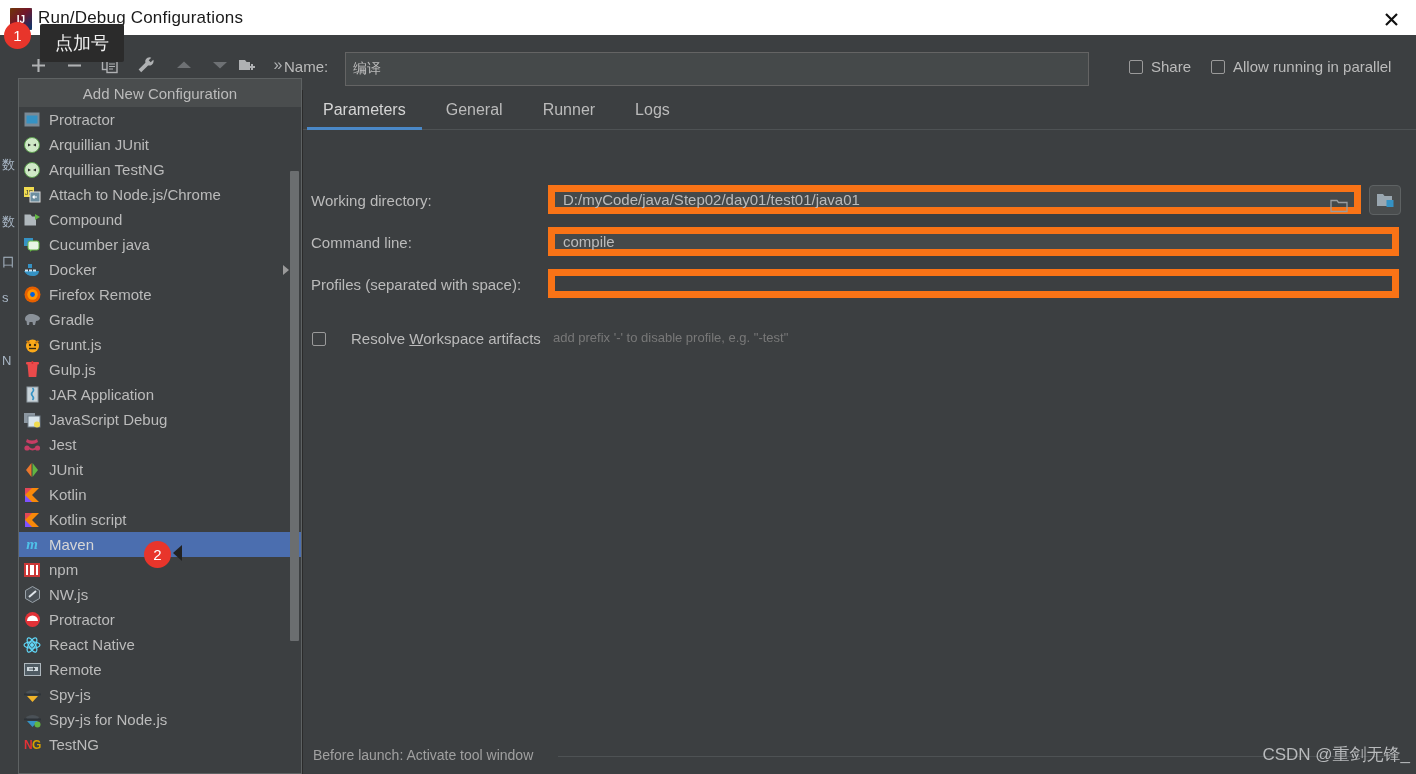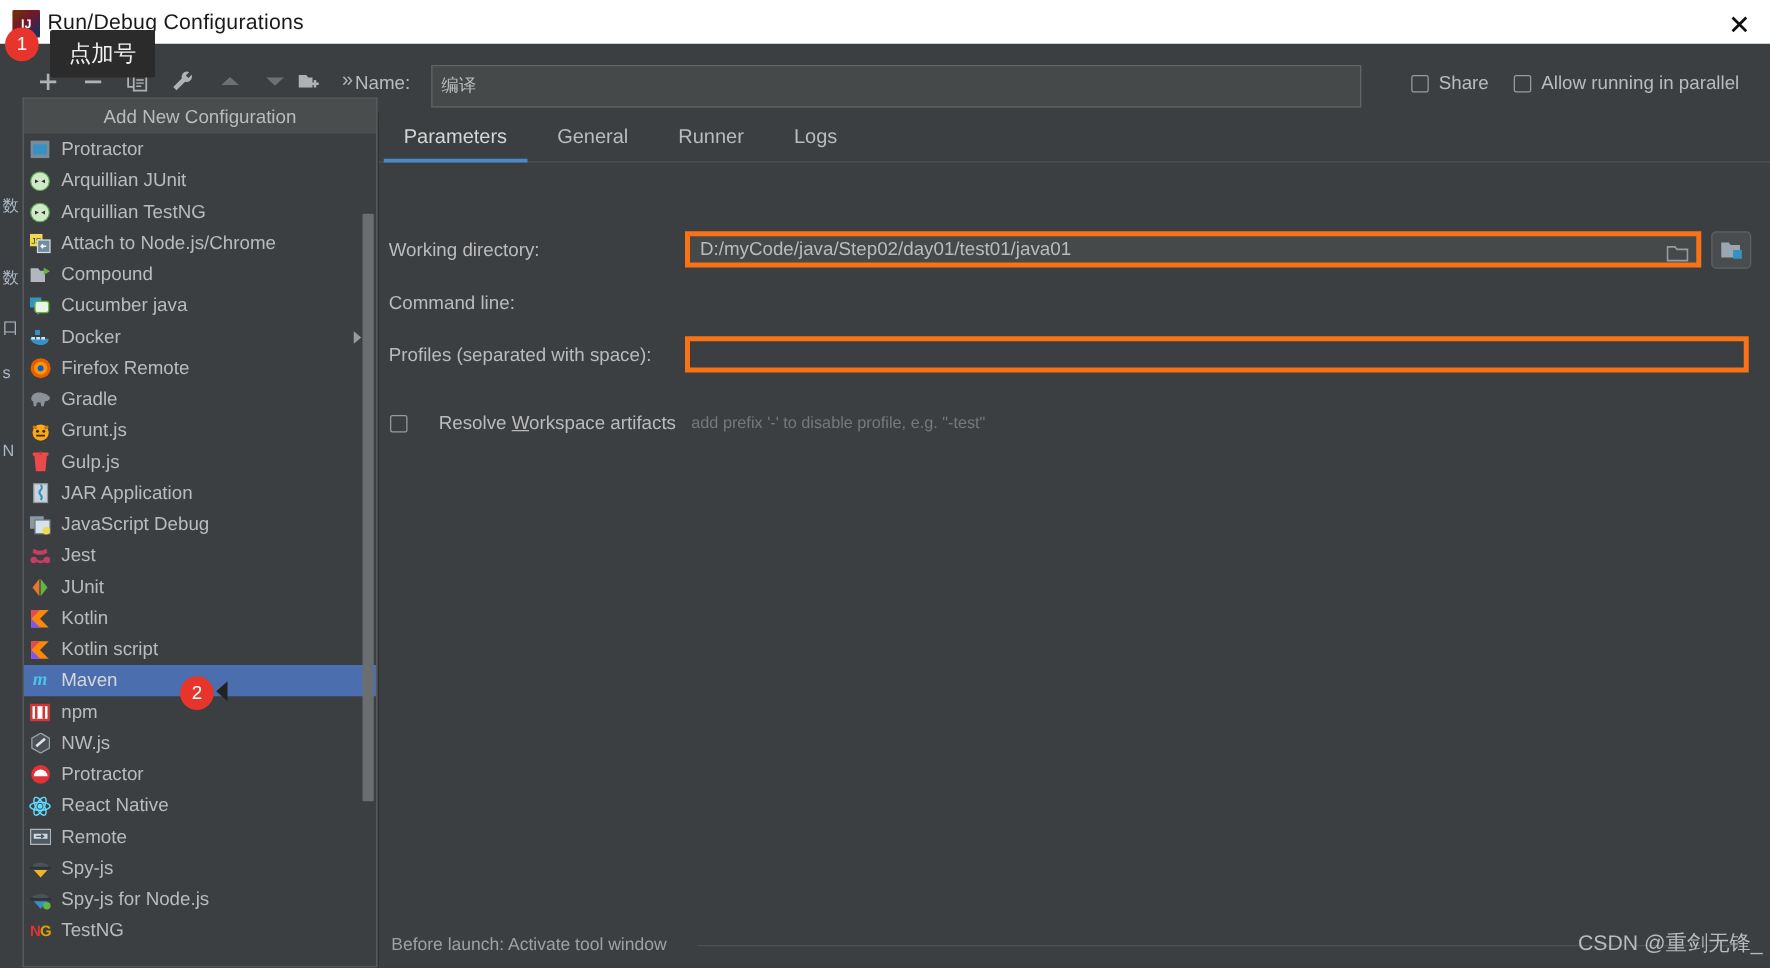--- a/index.html
+++ b/index.html
@@ -112,21 +112,21 @@
     height: 3px; background: #4a88c7;
   }
 
   .form { position: absolute; left: 0; top: 40px; right: 0; bottom: 0; }
   .flabel {
     position: absolute; left: 8px; font-size: 15px; color: #bbbbbb;
     white-space: nowrap;
   }
   .finput {
     position: absolute; height: 29px; background: #45494a;
-    border: 4px solid #f97316; display: flex; align-items: center;
+    border: 7px solid #f97316; display: flex; align-items: center;
     padding: 0 8px; color: #bbbbbb; font-size: 15px;
   }
   .finput.empty { background: #3c3f41; }
   .browse-icon {
     position: absolute; right: 6px; top: 6px; width: 18px; height: 16px;
     cursor: pointer;
   }
   .folder-btn {
     position: absolute; width: 32px; height: 30px; background: #4a4d4e;
     border: 1px solid #5e6263; border-radius: 4px;
@@ -325,20 +325,23 @@
           </span>
         </div>
         <div class="folder-btn" style="left:1066px; top:55px;">
           <svg width="19" height="16" viewBox="0 0 19 16">
             <path d="M1 2 h6 l1.5 2 H16 v10 H1 Z" fill="#9aa7b0"></path>
             <rect x="10.5" y="8" width="7" height="7" fill="#3592c4"></rect>
           </svg>
         </div>
 
         <div class="flabel" style="top:104px">Command line:</div>
+        <div class="finput" style="left:245px; top:97px; width:851px;">
+          <span>compile</span>
+        </div>
 
         <div class="flabel" style="top:146px">Profiles (separated with space):</div>
         <div class="finput empty" style="left:245px; top:139px; width:851px;">
           <span></span>
         </div>
         <div class="hint" style="left:250px; top:176px;margin-top:24px;">add prefix '-' to disable profile, e.g. "-test"</div>
 
         <div class="chk-row" style="left:9px; top:200px;">
           <span class="cbox"></span>
           <span class="lbl"><span>Resolve </span><u>W</u><span>orkspace artifacts</span></span>

